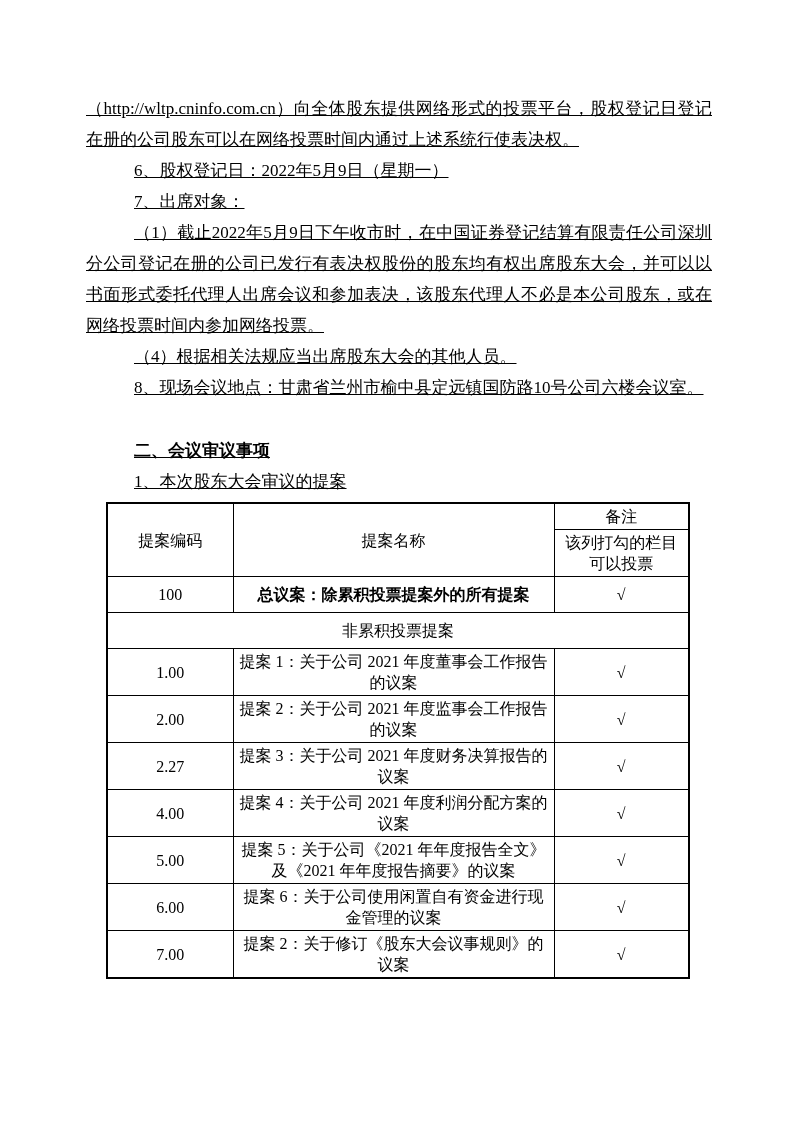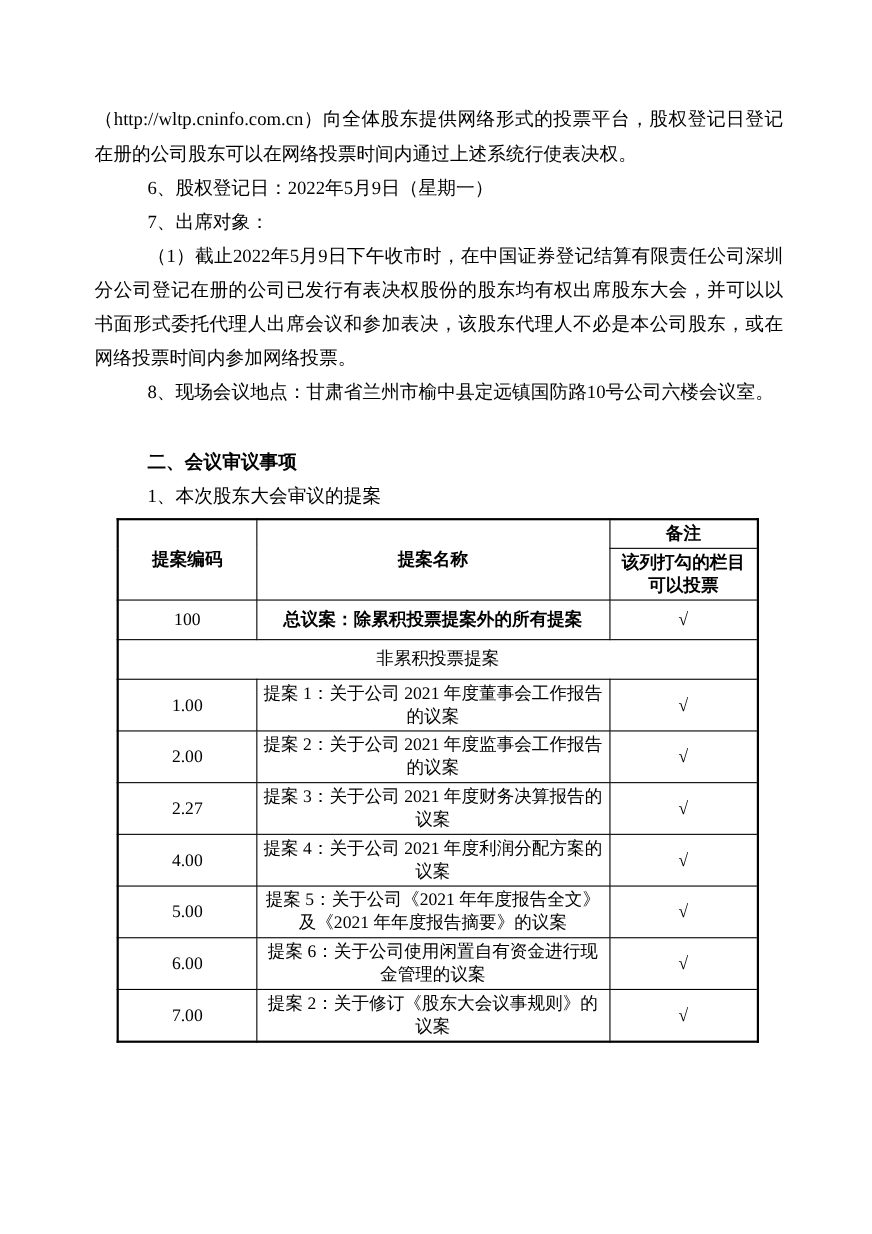--- a/index.html
+++ b/index.html
@@ -18,20 +18,21 @@
     box-sizing: border-box;
     width: 793px;
     height: 1122px;
     padding: 93px 81px 0 86px;
     font-size: 17px;
     line-height: 31px;
   }
   p.para {
     margin: 0;
     text-align: justify;
+    text-decoration: underline;
   }
   p.indent {
     text-indent: 48px;
   }
   p.heading {
     font-weight: bold;
     margin-top: 32px;
   }
   table.proposals {
     border-collapse: collapse;
@@ -45,21 +46,21 @@
   table.proposals td {
     border: 1.5px solid #000;
     font-size: 16px;
     line-height: 21px;
     padding: 2px 6px;
     text-align: center;
     vertical-align: middle;
     overflow: hidden;
   }
   table.proposals th {
-    font-weight: bold;
+    font-weight: normal;
   }
   tr.r-head-top { height: 26px; }
   tr.r-head-sub { height: 46px; }
   tr.r-single   { height: 36px; }
   tr.r-double   { height: 44px; }
   td.c-name {
     text-align: justify;
     padding: 2px 8px;
   }
   td.c-name-center {
@@ -73,20 +74,21 @@
 </style>
 </head>
 <body>
 
 <div class="page">
 
   <p class="para">（http://wltp.cninfo.com.cn）向全体股东提供网络形式的投票平台，股权登记日登记在册的公司股东可以在网络投票时间内通过上述系统行使表决权。</p>
   <p class="para indent">6、股权登记日：2022年5月9日（星期一）</p>
   <p class="para indent">7、出席对象：</p>
   <p class="para indent">（1）截止2022年5月9日下午收市时，在中国证券登记结算有限责任公司深圳分公司登记在册的公司已发行有表决权股份的股东均有权出席股东大会，并可以以书面形式委托代理人出席会议和参加表决，该股东代理人不必是本公司股东，或在网络投票时间内参加网络投票。</p>
+  <p class="para indent">（4）根据相关法规应当出席股东大会的其他人员。</p>
   <p class="para indent">8、现场会议地点：甘肃省兰州市榆中县定远镇国防路10号公司六楼会议室。</p>
   <p class="para indent heading">二、会议审议事项</p>
   <p class="para indent">1、本次股东大会审议的提案</p>
 
   <table class="proposals">
     <colgroup>
       <col style="width:126px">
       <col style="width:321px">
       <col style="width:135px">
     </colgroup>

